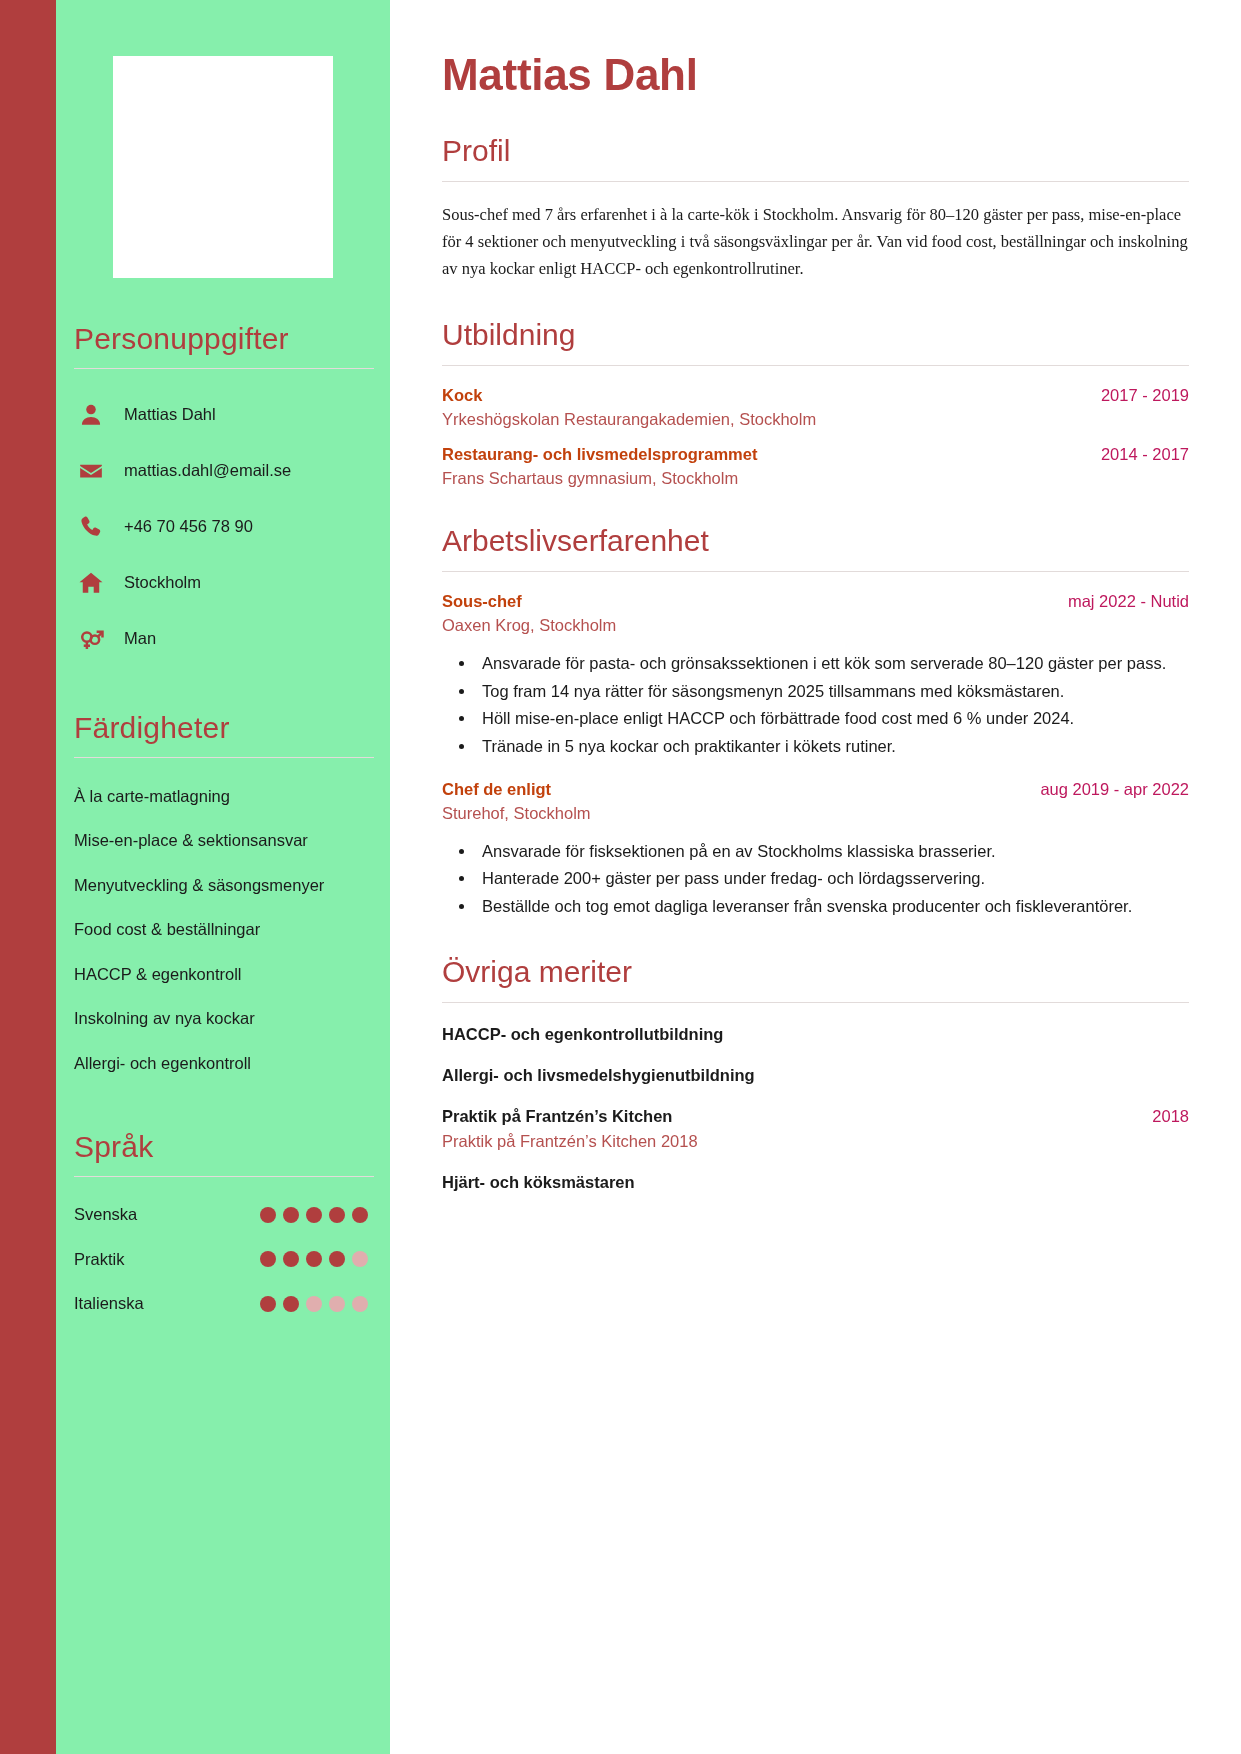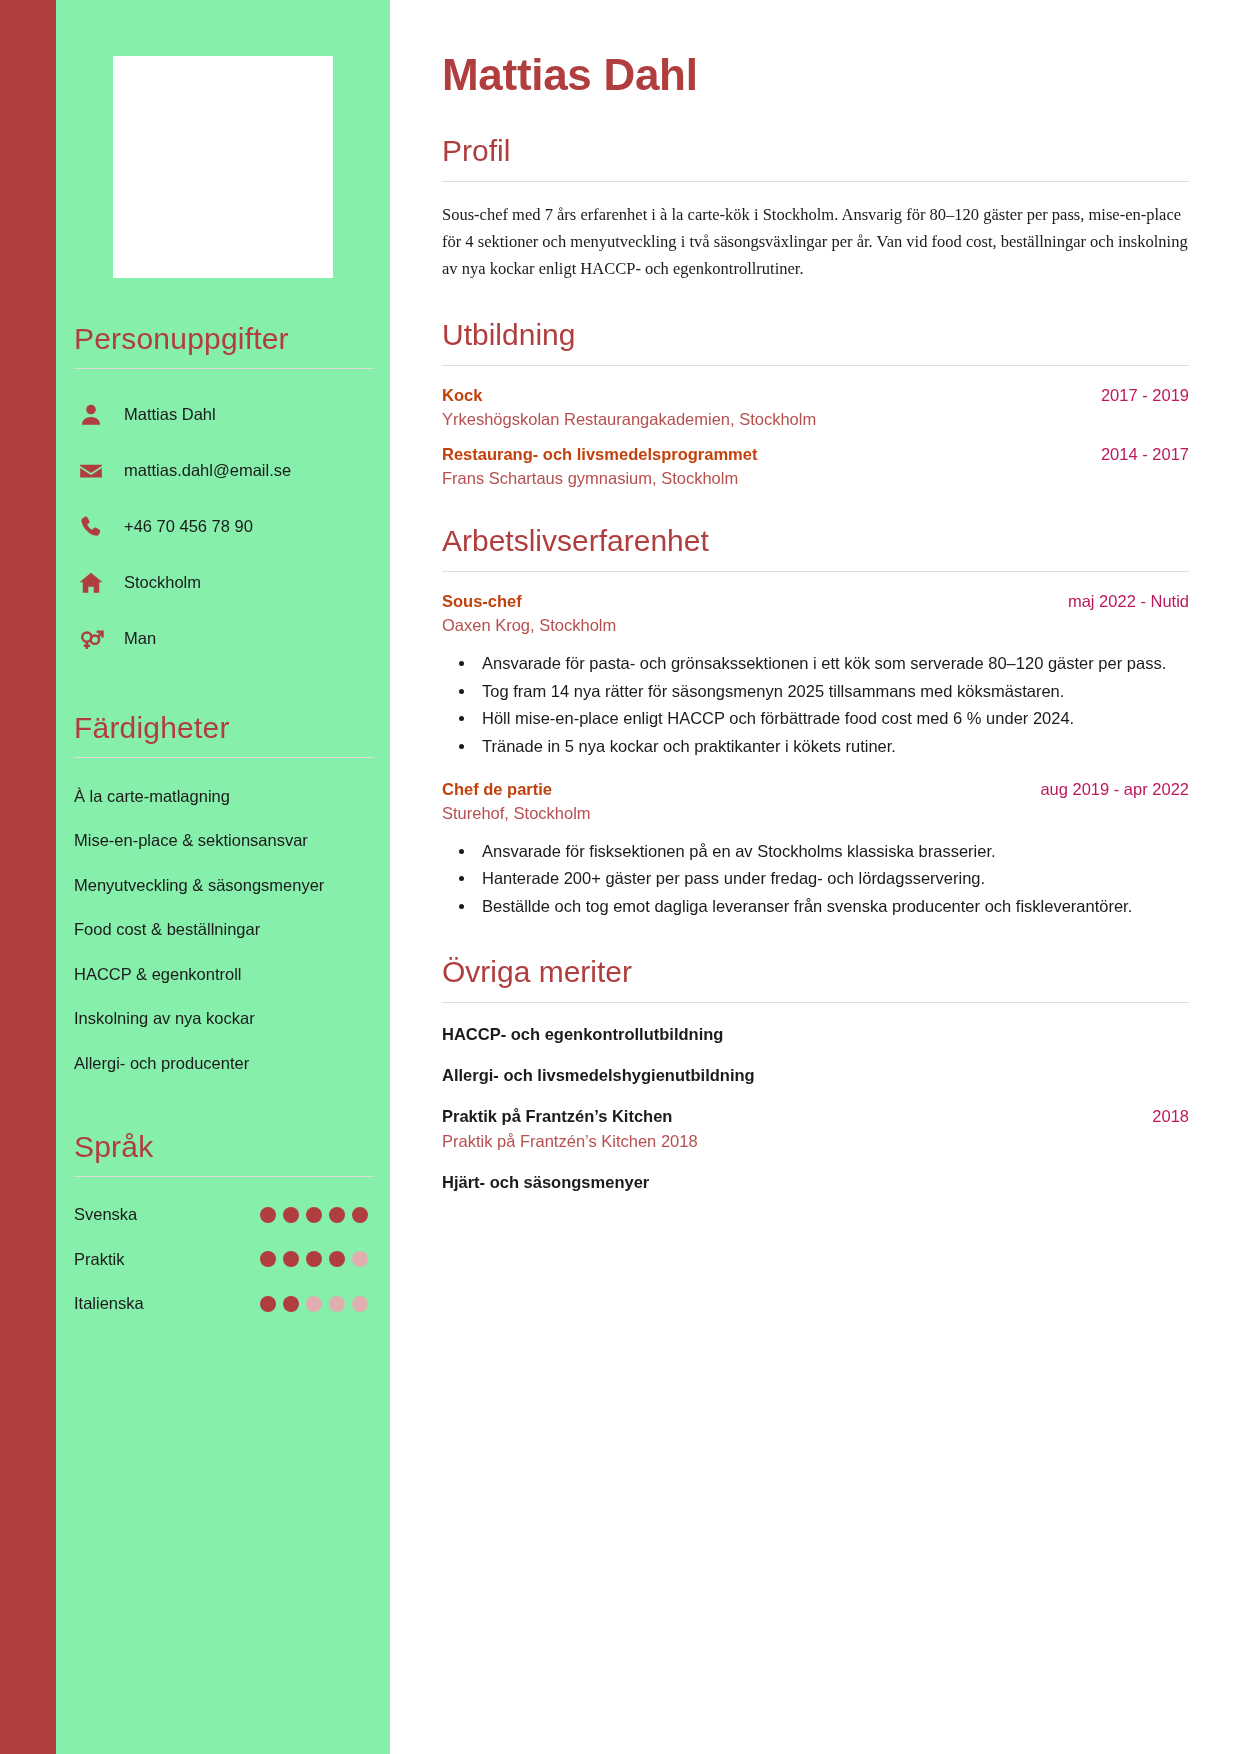--- a/index.html
+++ b/index.html
@@ -267,21 +267,21 @@
 
     <h2 class="side-heading">Färdigheter</h2>
     <div class="side-rule"></div>
     <div class="skill-list">
       <div class="skill-item">À la carte-matlagning</div>
       <div class="skill-item">Mise-en-place &amp; sektionsansvar</div>
       <div class="skill-item">Menyutveckling &amp; säsongsmenyer</div>
       <div class="skill-item">Food cost &amp; beställningar</div>
       <div class="skill-item">HACCP &amp; egenkontroll</div>
       <div class="skill-item">Inskolning av nya kockar</div>
-      <div class="skill-item">Allergi- och producenter</div>
+      <div class="skill-item">Allergi- och egenkontroll</div>
     </div>
 
     <h2 class="side-heading">Språk</h2>
     <div class="side-rule"></div>
     <div class="lang-list">
 
       <div class="lang-row">
         <span class="lang-name">Svenska</span>
         <span class="dots">
             <span class="dot"></span>
@@ -357,21 +357,21 @@
       <ul class="bullets">
         <li>Ansvarade för pasta- och grönsakssektionen i ett kök som serverade 80–120 gäster per pass.</li>
         <li>Tog fram 14 nya rätter för säsongsmenyn 2025 tillsammans med köksmästaren.</li>
         <li>Höll mise-en-place enligt HACCP och förbättrade food cost med 6 % under 2024.</li>
         <li>Tränade in 5 nya kockar och praktikanter i kökets rutiner.</li>
       </ul>
     </div>
 
     <div class="entry">
       <div class="entry-head">
-        <span class="entry-title">Chef de partie</span>
+        <span class="entry-title">Chef de enligt</span>
         <span class="entry-date">aug 2019 - apr 2022</span>
       </div>
       <div class="entry-sub">Sturehof, Stockholm</div>
       <ul class="bullets">
         <li>Ansvarade för fisksektionen på en av Stockholms klassiska brasserier.</li>
         <li>Hanterade 200+ gäster per pass under fredag- och lördagsservering.</li>
         <li>Beställde och tog emot dagliga leveranser från svenska producenter och fiskleverantörer.</li>
       </ul>
     </div>
 
@@ -388,19 +388,19 @@
       <span class="entry-date"></span>
     </div>
 
     <div class="merit">
       <span>Praktik på Frantzén’s Kitchen</span>
       <span class="entry-date">2018</span>
     </div>
     <div class="merit-sub">Praktik på Frantzén’s Kitchen 2018</div>
 
     <div class="merit">
-      <span>Hjärt- och säsongsmenyer</span>
+      <span>Hjärt- och köksmästaren</span>
       <span class="entry-date"></span>
     </div>
 
   </main>
 
 </div>
 
 </body></html>

